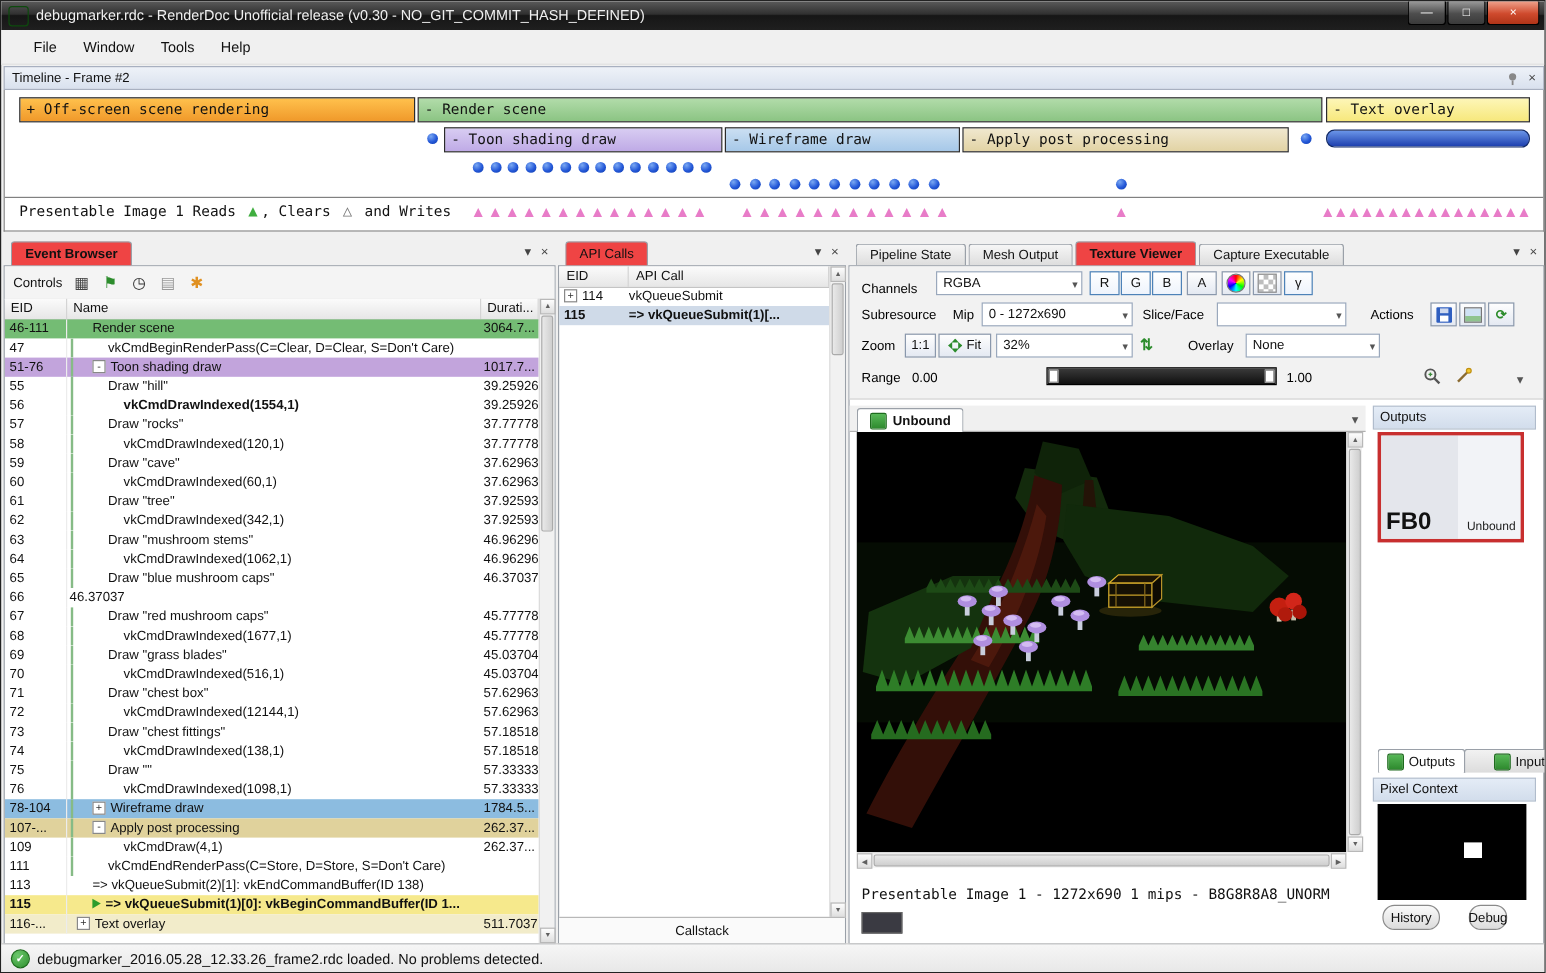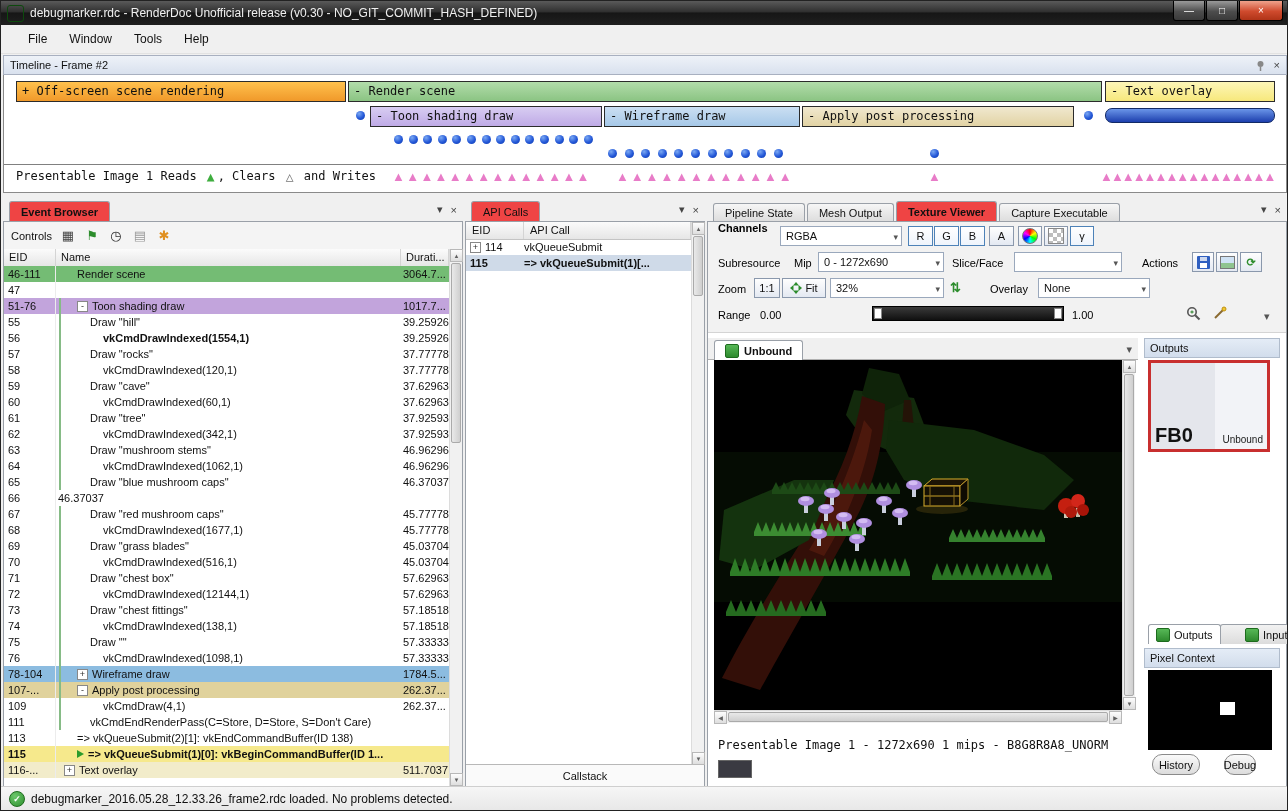--- a/index.html
+++ b/index.html
@@ -297,20 +297,21 @@
         <div>Durati...</div>
       </div>
       <div id="eb-rows">
           <div class="erow bg-green">
             <div class="c-eid">46-111</div>
             <div class="c-name" style="padding-left: 21px;"><span>Render scene</span></div>
             <div class="c-dur">3064.7...</div>
           </div>
           <div class="erow flow">
             <div class="c-eid">47</div>
+            <div class="c-name" style="padding-left: 34px;"><span>vkCmdBeginRenderPass(C=Clear, D=Clear, S=Don't Care)</span></div>
             <div class="c-dur"></div>
           </div>
           <div class="erow bg-purple flow">
             <div class="c-eid">51-76</div>
             <div class="c-name" style="padding-left: 21px;"><span class="expander">-</span><span>Toon shading draw</span></div>
             <div class="c-dur">1017.7...</div>
           </div>
           <div class="erow flow">
             <div class="c-eid">55</div>
             <div class="c-name" style="padding-left: 34px;"><span>Draw "hill"</span></div>
@@ -505,21 +506,21 @@
         <div class="tab active">Texture Viewer</div>
         <div class="tab">Capture Executable</div>
         <div class="tabbar-icons">
         <span>▾</span>
         <span>×</span>
       </div>
     </div>
     <div class="panel-body">
       <div class="tv-toolbar">
 
-        <span class="lbl" style="left:10px;top:0;font-weight:bold;">Channels</span>
+        <span class="lbl" style="left:10px;top:13px;">Channels</span>
         <span class="combo" style="left:72px;top:4px;width:122px;"><span>RGBA</span></span>
         <span class="tbtn on" style="left:200px;top:4px;width:25px;">R</span>
         <span class="tbtn on" style="left:226px;top:4px;width:25px;">G</span>
         <span class="tbtn on" style="left:252px;top:4px;width:25px;">B</span>
         <span class="tbtn" style="left:281px;top:4px;width:25px;">A</span>
         <span class="tbtn" style="left:310px;top:4px;width:24px;">
             <span class="icon-colorwheel"></span>
           </span>
         <span class="tbtn" style="left:336px;top:4px;width:24px;">
             <span class="icon-checker"></span>

